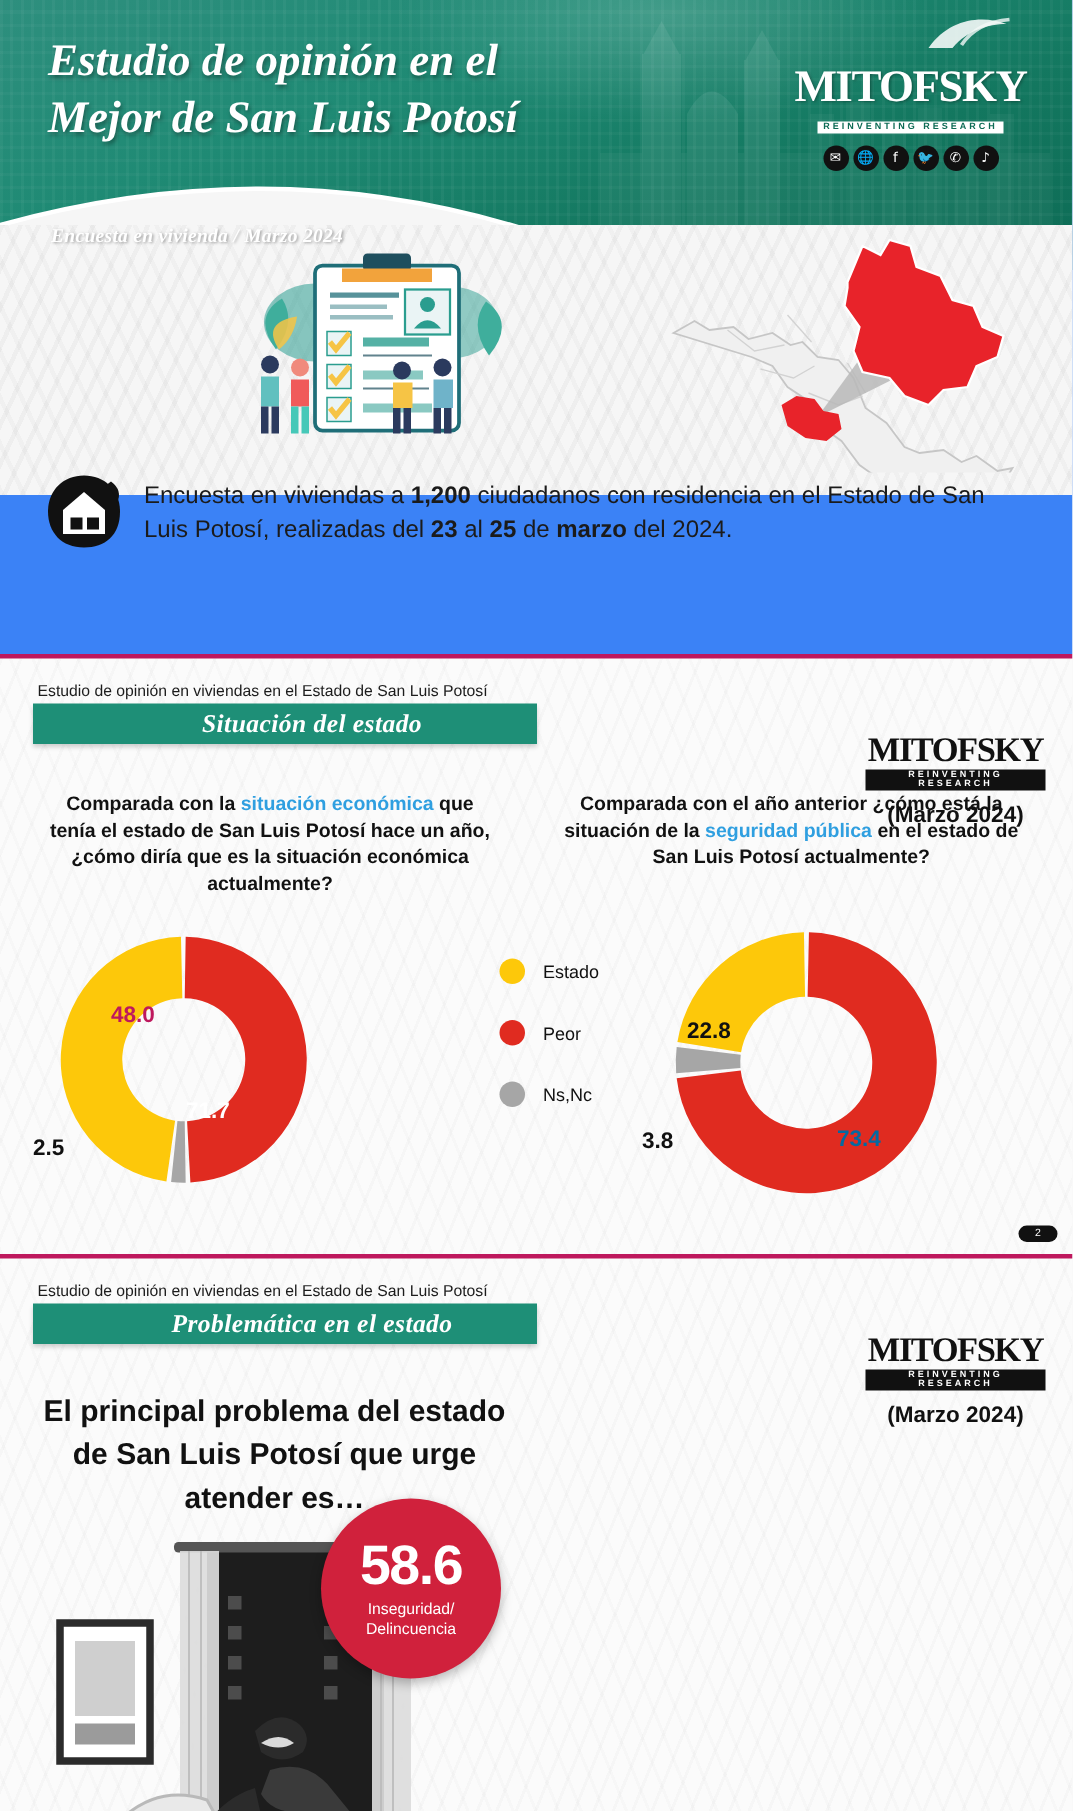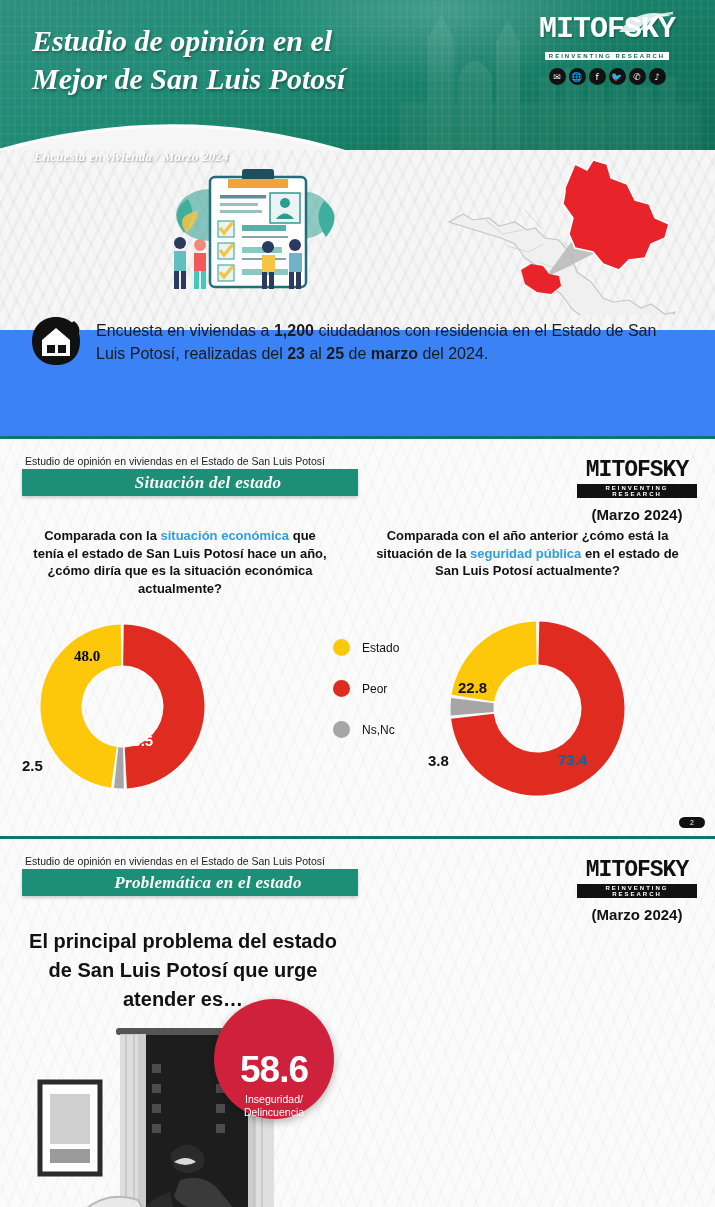--- a/index.html
+++ b/index.html
@@ -52,23 +52,24 @@
   .hero-sub{
     position:absolute; left:34px; top:120px;
     font-family:"Liberation Serif", serif; font-style:italic; font-weight:bold;
     font-size:13px; color:#ffffff; letter-spacing:.2px;
     text-shadow:1px 1px 2px rgba(0,0,0,.35);
     margin-top:29px;
   }
 
   .brand-hero{ position:absolute; right:18px; top:14px; width:180px; text-align:center; }
   .brand-word{
-    font-family:Liberation Mono, monospace; font-weight:bold; font-size:30px;
+    font-family:Liberation Serif, serif; font-weight:bold; font-size:30px;
     letter-spacing:-1px; color:#fff; line-height:1;
     text-shadow:1px 1px 2px rgba(0,0,0,.3);
+    margin-top:29px;
   }
   .brand-word.dark{ color:#111; text-shadow:none; }
   .brand-tag{
     margin-top:2px; font-size:6px; font-weight:bold; letter-spacing:2px;
     color:#fff; background:#fff; color:#0d6b55; display:inline-block;
     padding:1px 4px;
   }
   .brand-tag.dark{ background:#111; color:#fff; }
   .brand-swoosh{ position:absolute; right:22px; top:-4px; width:60px; height:26px; opacity:.95;}
   .social-row{ margin-top:6px; display:flex; justify-content:center; gap:3px; }
@@ -84,21 +85,21 @@
 
   .note-row{
     position:absolute; left:30px; top:315px; width:640px;
     display:flex; align-items:flex-start; gap:14px;
   }
   .note-icon{ width:52px; height:52px; flex:0 0 52px; }
   .note-text{ font-size:16px; line-height:1.45; color:#1b1b1b; padding-top:4px; }
   .note-text b{ font-weight:bold; }
 
   
-  .slide{ position:relative; background:#fbfbfb; border-top:3px solid #0f766e;}
+  .slide{ position:relative; background:#fbfbfb; border-top:3px solid #be185d;}
   .slide::before{
     content:""; position:absolute; inset:0;
     background:
       repeating-linear-gradient(112deg, rgba(0,0,0,.020) 0 2px, rgba(0,0,0,0) 2px 12px),
       repeating-linear-gradient(68deg, rgba(0,0,0,.014) 0 2px, rgba(0,0,0,0) 2px 14px);
     pointer-events:none;
   }
   #panel-situacion{ height:400px; }
   #panel-problematica{ height:424px; }
 
@@ -146,21 +147,21 @@
 
   
   .p3-title{
     position:absolute; left:28px; top:88px; width:310px; text-align:center;
     font-weight:bold; font-size:20px; line-height:1.45; color:#111;
   }
   .scene{ position:absolute; left:20px; top:165px; width:340px; height:250px; }
   .badge{
     position:absolute; left:214px; top:160px; width:120px; height:120px;
     border-radius:50%; background:#d0213c;
-    display:flex; flex-direction:column; align-items:center; justify-content:flex-end;
+    display:flex; flex-direction:column; align-items:center; justify-content:center;
     color:#fff; box-shadow:0 3px 8px rgba(0,0,0,.28);
   }
   .badge-num{ font-size:37px; font-weight:bold; line-height:1; letter-spacing:-1px;}
   .badge-cap{ margin-top:5px; font-size:10.5px; line-height:1.25; text-align:center;}
 </style>
 </head>
 <body>
 
 <div class="page">
 
@@ -323,21 +324,21 @@
     </div>
 
     <div class="q-title" id="q-right">
       <span>Comparada con el año anterior ¿cómo está la situación de la </span><span class="q-hi">seguridad pública</span><span> en el estado de San Luis Potosí actualmente?</span>
     </div>
 
     <div class="donut-wrap" id="donut-left"><svg width="165" height="165" viewBox="0 0 165 165">
           <path d="M70.9460989811182 163.6819399327577 A82 82 0 0 1 80.63963864703192 0.521106035538736 L81.56981932351596 41.51055301776937 A41 41 0 0 0 76.7230494905591 123.09096996637885 Z" fill="#fdc80a"></path>
           <path d="M83.78800001956928 0.5101161365038251 A82 82 0 0 1 86.9344626647516 164.38000696674936 L84.7172313323758 123.44000348337468 A41 41 0 0 0 83.14400000978463 41.50505806825191 Z" fill="#e02b20"></path>
           <path d="M83.78800001956935 164.48988386349617 A82 82 0 0 1 74.07101198344579 164.0656310036083 L78.28550599172289 123.28281550180415 A41 41 0 0 0 83.14400000978468 123.49494193174809 Z" fill="#a6a6a6"></path>
-        </svg><div class="dlabel" style="left: 34px; top: 24px; color: #000000; font-family: Liberation Serif, serif;">48.0</div><div class="dlabel" style="left: 84px; top: 108px; color: rgb(255, 255, 255);">36.5</div><div class="dlabel" style="left: -18px; top: 133px; color: rgb(17, 17, 17);">2.5</div></div>
+        </svg><div class="dlabel" style="left: 34px; top: 44px; color: #be185d;">48.0</div><div class="dlabel" style="left: 84px; top: 108px; color: rgb(255, 255, 255);">71.7</div><div class="dlabel" style="left: -18px; top: 133px; color: rgb(17, 17, 17);">2.5</div></div>
     <div class="donut-wrap" id="donut-right"><svg width="175" height="175" viewBox="0 0 175 175">
           <path d="M1.5949988126707098 73.74024814885993 A87 87 0 0 1 85.95127662939655 0.5137858283202092 L86.71673760567181 43.5069721430585 A44 44 0 0 0 44.0537925029599 80.54104504080273 Z" fill="#fdc80a"></path>
           <path d="M89.29162835084604 0.5184498422082271 A87 87 0 1 1 1.1084102798379263 97.77098951528954 L43.80770175072263 92.69452343302 A44 44 0 1 0 88.40611089008306 43.509330954680024 Z" fill="#e02b20"></path>
           <path d="M0.7778073182281418 94.4470350845261 A87 87 0 0 1 1.130111252138235 77.04809502138575 L43.818676955104394 82.21397909127555 A44 44 0 0 0 43.64050025289699 91.01344303125458 Z" fill="#a6a6a6"></path>
         </svg><div class="dlabel" style="left: 8px; top: 58px; color: rgb(17, 17, 17);">22.8</div><div class="dlabel" style="left: 108px; top: 86px; color: #0369a1; margin-top: 44px;">73.4</div><div class="dlabel" style="left: -22px; top: 131px; color: rgb(17, 17, 17);">3.8</div></div>
 
     <div class="legend">
       <div class="legend-item">
         <span class="legend-dot" style="background:#fdc80a"></span>
         <span class="legend-label">Estado</span>

